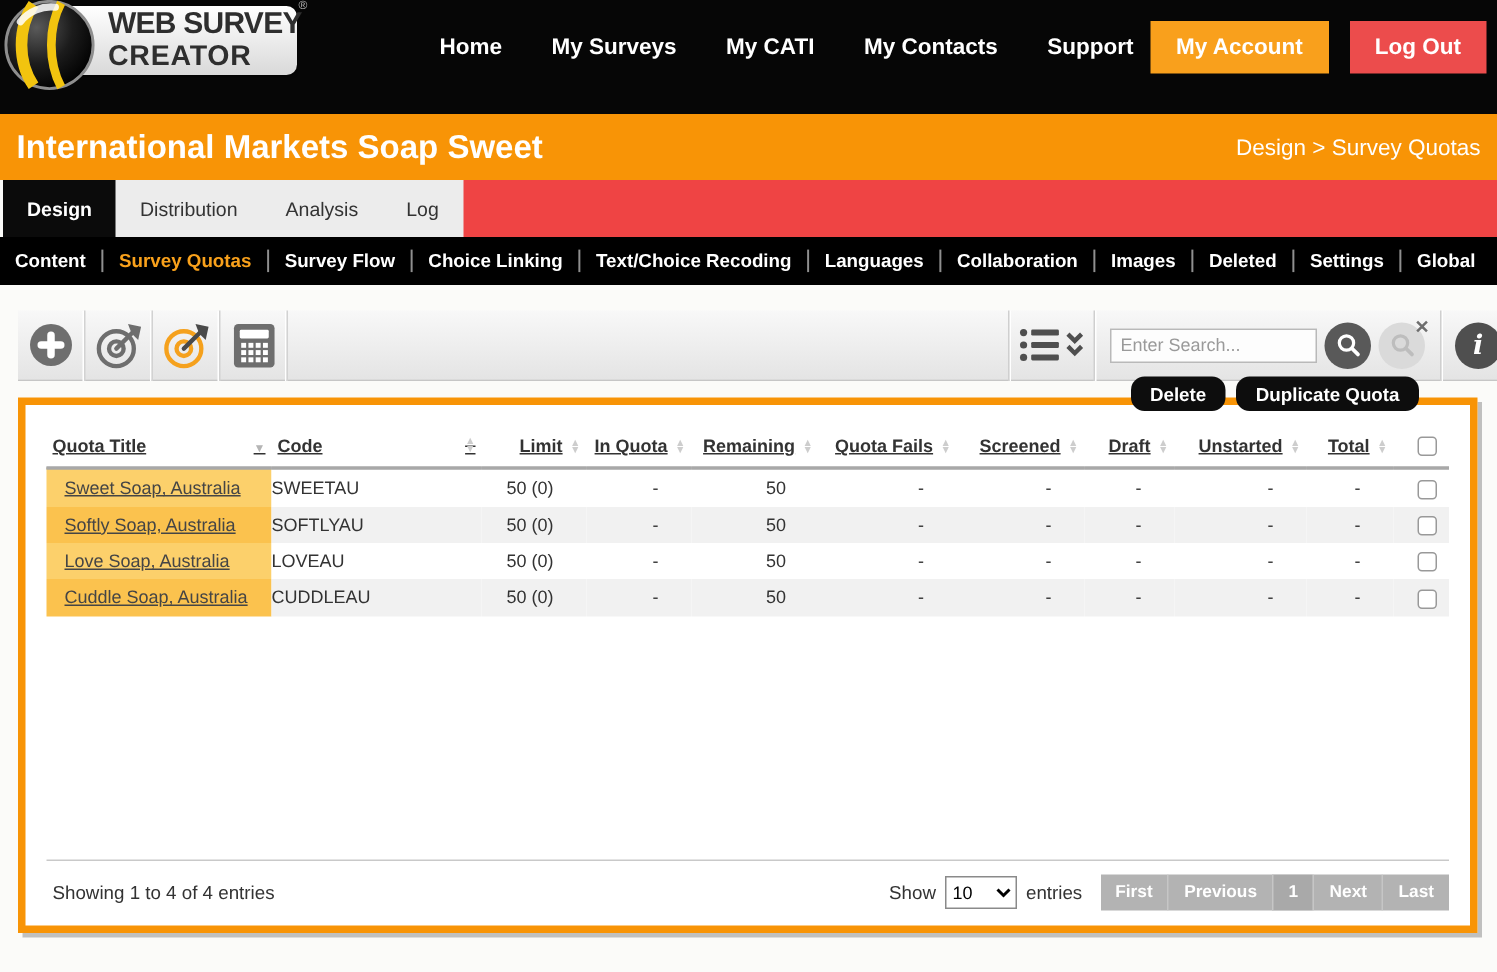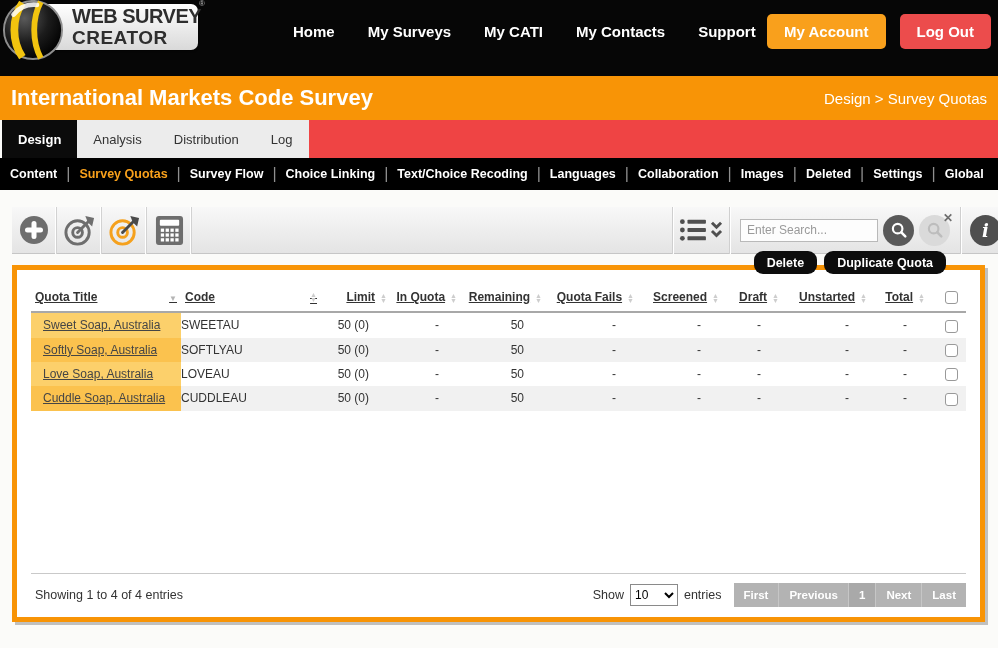--- a/index.html
+++ b/index.html
@@ -12,21 +12,21 @@
   .logo-wrap { position:relative; width:215px; height:66px; flex:0 0 auto; cursor:pointer; }
   .logo-box { position:absolute; left:30px; top:6px; width:168px; height:46px; background:linear-gradient(#ffffff,#d9d9d9); border-radius:7px; box-shadow:0 1px 2px rgba(0,0,0,.6); }
   .logo-text { position:absolute; left:72px; top:8px; color:#2e2e2e; font-weight:bold; letter-spacing:-0.5px; line-height:1; }
   .logo-line1 { font-size:20px; }
   .logo-line2 { font-size:19px; margin-top:2px; letter-spacing:0.5px; }
   .logo-reg { position:absolute; left:199px; top:1px; color:#bbb; font-size:8px; }
   .logo-sphere { position:absolute; left:2px; top:1px; width:62px; height:62px; }
   .nav-links { display:flex; gap:33px; margin-left:78px; }
   .nav-link { color:#ffffff; font-size:15px; font-weight:600; text-decoration:none; cursor:pointer; }
   .nav-btns { margin-left:auto; display:flex; gap:14px; }
-  .nav-btn { border:none; border-radius:5px; color:#fff; font-family:inherit; font-size:15px; font-weight:bold; padding:9px 17px; cursor:pointer; }
+  .nav-btn { border:none; border-radius:0; color:#fff; font-family:inherit; font-size:15px; font-weight:bold; padding:9px 17px; cursor:pointer; }
   .btn-account { background:#F9A01C; }
   .btn-logout  { background:#EC4C4C; }
 
   
   .banner { position:absolute; left:0; top:76px; width:998px; height:44px; background:#F89406; display:flex; align-items:center; justify-content:space-between; padding:0 11px; }
   .banner-title { color:#fff; font-size:22px; font-weight:bold; }
   .banner-crumb { color:#fff; font-size:15px; }
 
   
   .tabsrow { position:absolute; left:2px; top:120px; width:998px; height:38px; background:#ef4444; }
@@ -134,29 +134,29 @@
       <a class="nav-link">Support</a>
     </nav>
     <div class="nav-btns">
       <button class="nav-btn btn-account">My Account</button>
       <button class="nav-btn btn-logout">Log Out</button>
     </div>
   </div>
 </div>
 
 <div class="banner">
-  <div class="banner-title">International Markets Code Survey</div>
+  <div class="banner-title">International Markets Soap Sweet</div>
   <div class="banner-crumb">Design &gt; Survey Quotas</div>
 </div>
 
 <div class="tabsrow">
   <div class="tabs-strip">
     <div class="tab active">Design</div>
+    <div class="tab">Distribution</div>
     <div class="tab">Analysis</div>
-    <div class="tab">Distribution</div>
     <div class="tab">Log</div>
   </div>
 </div>
 
 <div class="subnav">
   <ul>
     <li>
         <a>Content</a>
       </li>
     <li class="active">

